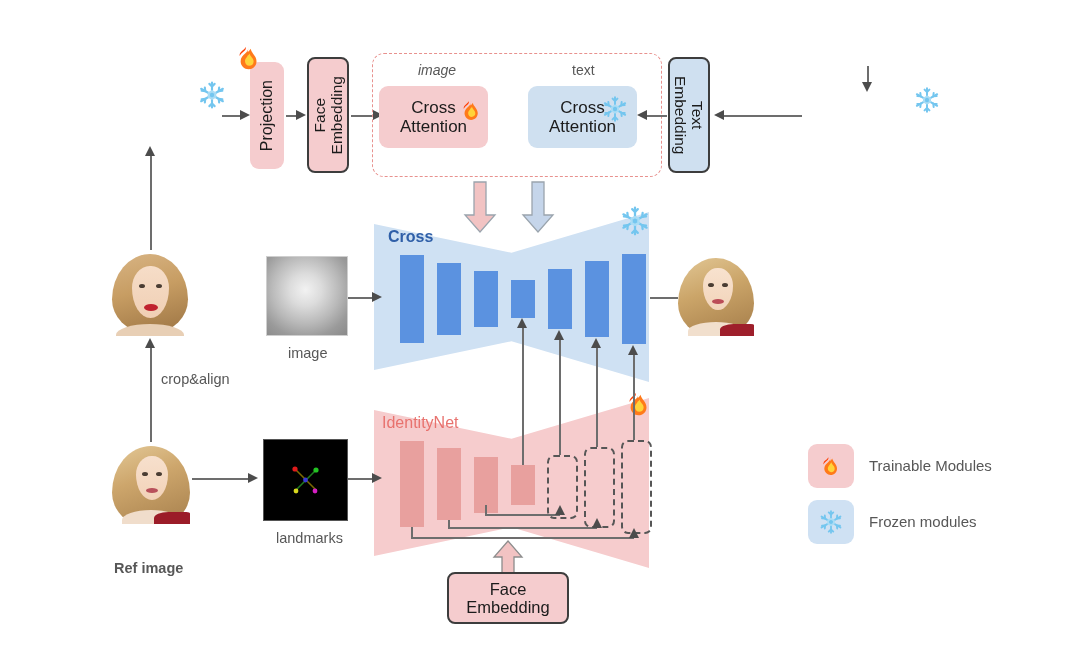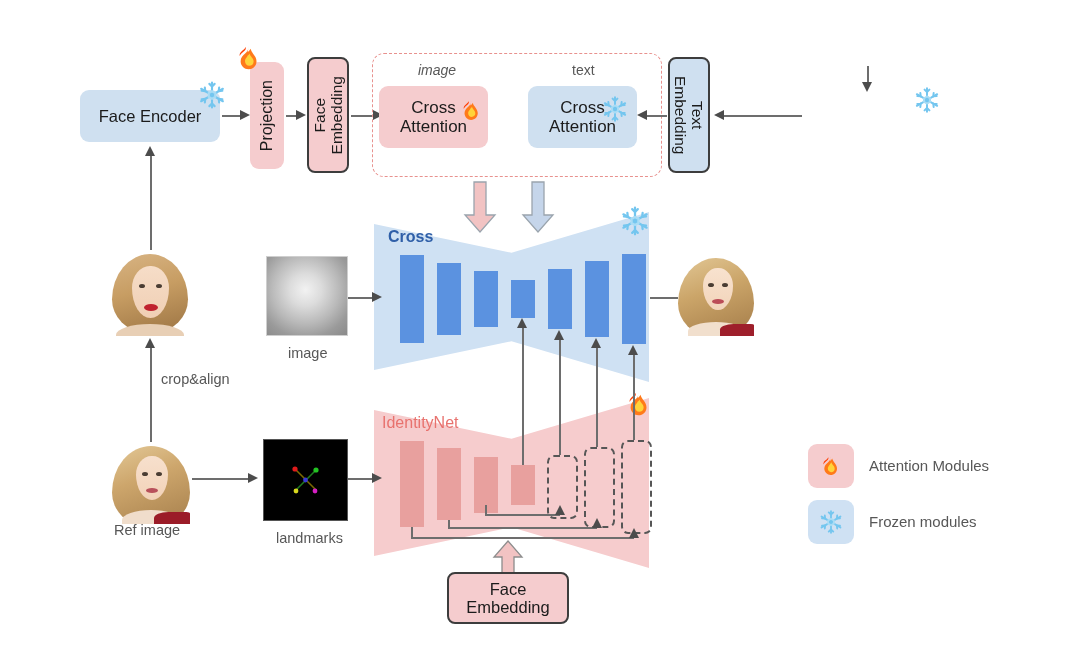--- a/index.html
+++ b/index.html
@@ -64,23 +64,20 @@
 
   .emoji{position:absolute;line-height:1;
          font-family:"DejaVu Sans","Liberation Sans",sans-serif;}
   .flame svg,.snow svg{display:block;}
 </style>
 </head>
 <body>
 
 <div id="stage">
 
-  <div class="abs box blue" style="left:80px;top:90px;width:140px;height:52px;font-size:16.5px;">
-    <span>Face Encoder</span>
-  </div>
   <div class="emoji snow abs" style="left:197px;top:80px;">
     <svg width="30" height="30" viewBox="0 0 24 24">
         <g stroke="#74c6ef" stroke-width="1.7" stroke-linecap="round" fill="none">
       <path d="M12 2v20M3.3 7l17.4 10M3.3 17L20.7 7"></path>
       <path d="M12 5.2l-2.1-2.1M12 5.2l2.1-2.1M12 18.8l-2.1 2.1M12 18.8l2.1 2.1"></path>
       <path d="M6.6 8.9L3.7 8.6M6.6 8.9L6.3 6M17.4 15.1l2.9.3M17.4 15.1l.3 2.9"></path>
       <path d="M6.6 15.1l-2.9.3M6.6 15.1l-.3 2.9M17.4 8.9l2.9-.3M17.4 8.9l.3-2.9"></path>
       <path d="M12 9l-2.6 1.5v3L12 15l2.6-1.5v-3z" stroke="#a9dcf5"></path>
     </g>
       </svg>
@@ -300,21 +297,21 @@
   <div class="portrait" style="left:112px;top:442px;width:78px;height:82px;">
     <div class="p-bg"></div>
     <div class="hair" style="left:0px;top:4px;width:78px;height:80px;background:linear-gradient(160deg,#e3c896 0%,#cda66c 40%,#a67f4c 100%);"></div>
     <div class="face" style="left:24px;top:14px;width:32px;height:44px;background:linear-gradient(180deg,#f7e0cd 0%,#f2d2b8 100%);"></div>
     <div class="eye" style="left:30px;top:30px;width:6px;height:4px;"></div>
     <div class="eye" style="left:44px;top:30px;width:6px;height:4px;"></div>
     <div class="lips" style="left:34px;top:46px;width:12px;height:5px;background:#b8505a;"></div>
     <div class="shoulder" style="left:10px;top:68px;width:58px;height:20px;background:#f0ddcb;"></div>
     <div class="dress" style="left:42px;top:70px;width:36px;height:16px;background:#9b1c28;"></div>
   </div>
-  <div class="lbl" style="left:114px;top:522px;font-size:14.5px;">Ref image</div>
+  <div class="lbl" style="left:114px;top:560px;font-size:14.5px;font-weight:bold;">Ref image</div>
 
   <div class="ln h" style="left:192px;top:478px;width:60px;"></div>
   <div class="ahead r" style="left:248px;top:473px;"></div>
 
   <div class="imgframe noise" style="left:266px;top:256px;width:80px;height:78px;"></div>
   <div class="lbl" style="left:288px;top:345px;font-size:14.5px;">image</div>
 
   <div class="imgframe lm" style="left:263px;top:439px;width:83px;height:80px;">
     <svg width="83" height="80" viewBox="0 0 83 80">
       <line x1="31" y1="29" x2="52" y2="50" stroke="#7a6a00" stroke-width="1.6"></line>
@@ -342,21 +339,21 @@
 
   <div class="legend-chip" style="left:808px;top:444px;width:46px;height:44px;background:#f5ccce;">
     <span class="flame">
       <svg width="24" height="24" viewBox="0 0 24 24">
         <path d="M13.5 2.5c.4 3-1 4.4-2.6 5.9C9.1 10 7.3 11.7 7.3 14.6c0 3.6 3 6.4 6.3 6.4 3.6 0 6.4-2.8 6.4-6.3 0-4.5-3.9-6.4-4.8-10.2-.6 1.3-1.5 2-2.3 2.6.4-1.6.9-3.2.6-4.6z" fill="#ff7a1a" transform="translate(-2,0)"></path>
         <path d="M13 9c.4 2.2-2.2 2.9-2.2 5.6 0 2 1.6 3.6 3.4 3.6 2 0 3.5-1.5 3.5-3.5 0-2.8-2.7-3.7-3.2-6.4-.4.9-1 1.3-1.5 1.7z" fill="#ffd33a" transform="translate(-2,0)"></path>
         <path d="M9.2 3.2c-.7 2.1-2.4 2.6-3.6 3.9C4.6 8.2 4.3 9.3 4.6 10.4 5.4 8.3 7.2 7.4 8.6 6c.9-.9 1-1.9.6-2.8z" fill="#ff3d00"></path>
       </svg>
     </span>
   </div>
-  <div class="lbl" style="left:869px;top:457px;font-size:15px;">Attention Modules</div>
+  <div class="lbl" style="left:869px;top:457px;font-size:15px;">Trainable Modules</div>
 
   <div class="legend-chip" style="left:808px;top:500px;width:46px;height:44px;background:#cfe1f3;">
     <span class="snow">
       <svg width="26" height="26" viewBox="0 0 24 24">
           <g stroke="#74c6ef" stroke-width="1.7" stroke-linecap="round" fill="none">
         <path d="M12 2v20M3.3 7l17.4 10M3.3 17L20.7 7"></path>
         <path d="M12 5.2l-2.1-2.1M12 5.2l2.1-2.1M12 18.8l-2.1 2.1M12 18.8l2.1 2.1"></path>
         <path d="M6.6 8.9L3.7 8.6M6.6 8.9L6.3 6M17.4 15.1l2.9.3M17.4 15.1l.3 2.9"></path>
         <path d="M6.6 15.1l-2.9.3M6.6 15.1l-.3 2.9M17.4 8.9l2.9-.3M17.4 8.9l.3-2.9"></path>
         <path d="M12 9l-2.6 1.5v3L12 15l2.6-1.5v-3z" stroke="#a9dcf5"></path>

